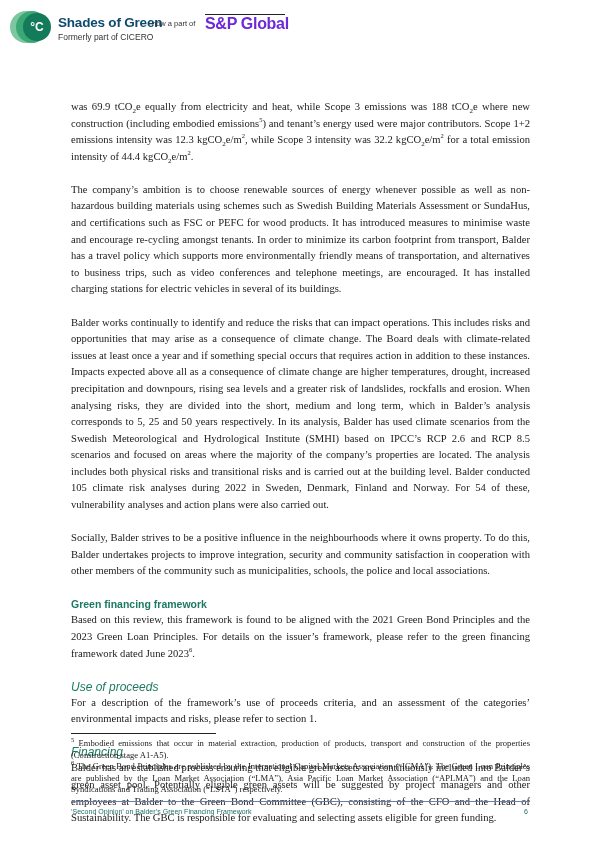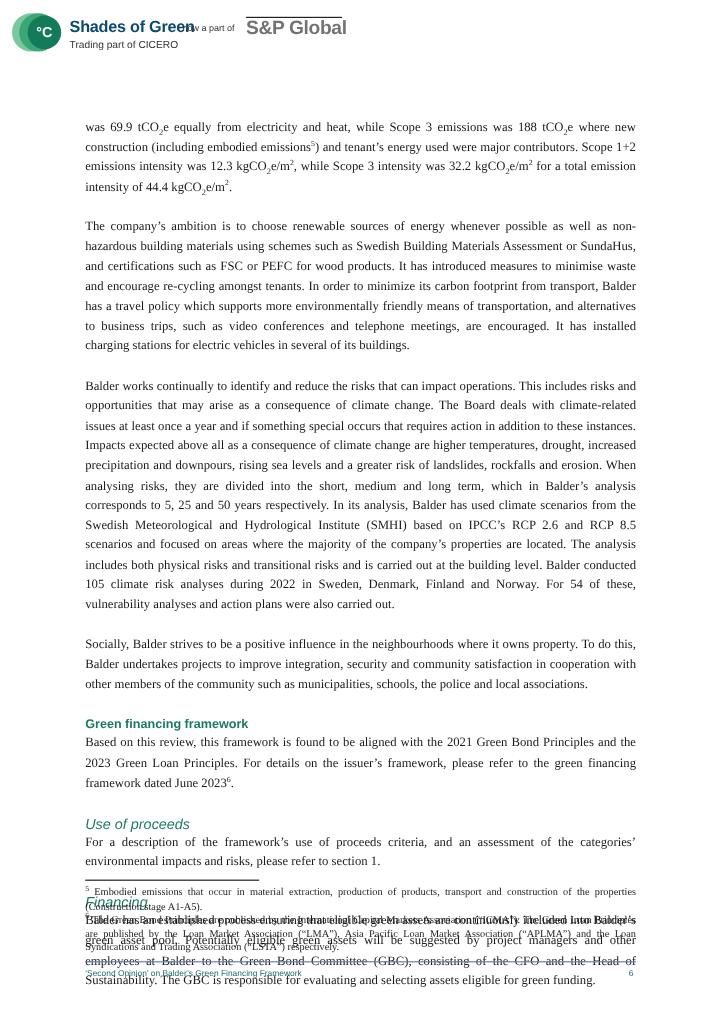--- a/index.html
+++ b/index.html
@@ -6,21 +6,21 @@
   body { width: 600px; height: 849px; position: relative; overflow: hidden; font-family: "Liberation Serif", serif; color: #1a1a1a; }
   .header { position: absolute; left: 0; top: 0; width: 600px; height: 60px; }
   .logo-circles { position: absolute; left: 10px; top: 11px; width: 44px; height: 32px; }
   .c1 { position: absolute; left: 0; top: 0; width: 32px; height: 32px; border-radius: 50%; background: #7cc7a0; }
   .c2 { position: absolute; left: 6px; top: 0; width: 32px; height: 32px; border-radius: 50%; background: #3aa874; }
   .c3 { position: absolute; left: 13px; top: 2px; width: 28px; height: 28px; border-radius: 50%; background: #137a5a; color: #fff; font-family: "Liberation Sans", sans-serif; font-weight: bold; font-size: 12px; line-height: 28px; text-align: center; }
   .brand { position: absolute; left: 58px; top: 15px; font-family: "Liberation Sans", sans-serif; font-weight: bold; font-size: 13.5px; color: #0c4a6e; letter-spacing: -0.2px; }
   .nowpart { position: absolute; left: 152px; top: 19px; font-family: "Liberation Sans", sans-serif; font-size: 7.5px; color: #333; }
   .formerly { position: absolute; left: 58px; top: 32px; font-family: "Liberation Sans", sans-serif; font-size: 8.5px; color: #333; }
   .sp-rule { position: absolute; left: 205px; top: 14px; width: 80px; height: 1px; background: #222; }
-  .sp { position: absolute; left: 205px; top: 15px; font-family: "Liberation Sans", sans-serif; font-weight: bold; font-size: 16px; color: #737373; letter-spacing: -0.3px; }
+  .sp { position: absolute; left: 205px; top: 15px; font-family: "Liberation Sans", sans-serif; font-weight: bold; font-size: 16px; color: #6d28d9; letter-spacing: -0.3px; }
   .content { position: absolute; left: 71px; top: 99px; width: 459px; font-size: 10.6px; line-height: 16.6px; text-align: justify; }
   .content p { margin: 0 0 16.5px 0; }
   sup { font-size: 6.5px; line-height: 0; vertical-align: super; }
   sub { font-size: 7px; line-height: 0; vertical-align: sub; }
   h3.sec { font-family: "Liberation Sans", sans-serif; font-size: 10.5px; font-weight: bold; color: #1d7a62; margin: 10px 0 0 0; line-height: 16px; }
   h4.sub { font-family: "Liberation Sans", sans-serif; font-size: 12px; font-weight: normal; font-style: italic; color: #1d7a62; margin: 0; line-height: 16px; }
   .fn-rule { position: absolute; left: 71px; top: 733px; width: 145px; height: 1px; background: #222; }
   .footnotes { position: absolute; left: 71px; top: 738px; width: 459px; font-size: 8.6px; line-height: 11.6px; text-align: justify; }
   .footnotes div { margin: 0; }
   .footer-rule { position: absolute; left: 71px; top: 801px; width: 459px; height: 1px; background: #6b7fae; }
@@ -31,21 +31,21 @@
 <body>
 
 <div class="header">
   <div class="logo-circles">
     <div class="c1"></div>
     <div class="c2"></div>
     <div class="c3">°C</div>
   </div>
   <div class="brand">Shades of Green</div>
   <div class="nowpart">now a part of</div>
-  <div class="formerly">Trading part of CICERO</div>
+  <div class="formerly">Formerly part of CICERO</div>
   <div class="sp-rule"></div>
   <div class="sp">S&amp;P Global</div>
 </div>
 
 <div class="content">
   <p><span>was 69.9 tCO</span><sub>2</sub><span>e equally from electricity and heat, while Scope 3 emissions was 188 tCO</span><sub>2</sub><span>e where new construction (including embodied emissions</span><sup>5</sup><span>) and tenant’s energy used were major contributors. Scope 1+2 emissions intensity was 12.3 kgCO</span><sub>2</sub><span>e/m</span><sup>2</sup><span>, while Scope 3 intensity was 32.2 kgCO</span><sub>2</sub><span>e/m</span><sup>2</sup><span> for a total emission intensity of 44.4 kgCO</span><sub>2</sub><span>e/m</span><sup>2</sup><span>.</span></p>
   <p>The company’s ambition is to choose renewable sources of energy whenever possible as well as non-hazardous building materials using schemes such as Swedish Building Materials Assessment or SundaHus, and certifications such as FSC or PEFC for wood products. It has introduced measures to minimise waste and encourage re-cycling amongst tenants. In order to minimize its carbon footprint from transport, Balder has a travel policy which supports more environmentally friendly means of transportation, and alternatives to business trips, such as video conferences and telephone meetings, are encouraged. It has installed charging stations for electric vehicles in several of its buildings.</p>
   <p>Balder works continually to identify and reduce the risks that can impact operations. This includes risks and opportunities that may arise as a consequence of climate change. The Board deals with climate-related issues at least once a year and if something special occurs that requires action in addition to these instances. Impacts expected above all as a consequence of climate change are higher temperatures, drought, increased precipitation and downpours, rising sea levels and a greater risk of landslides, rockfalls and erosion. When analysing risks, they are divided into the short, medium and long term, which in Balder’s analysis corresponds to 5, 25 and 50 years respectively. In its analysis, Balder has used climate scenarios from the Swedish Meteorological and Hydrological Institute (SMHI) based on IPCC’s RCP 2.6 and RCP 8.5 scenarios and focused on areas where the majority of the company’s properties are located. The analysis includes both physical risks and transitional risks and is carried out at the building level. Balder conducted 105 climate risk analyses during 2022 in Sweden, Denmark, Finland and Norway. For 54 of these, vulnerability analyses and action plans were also carried out.</p>
   <p>Socially, Balder strives to be a positive influence in the neighbourhoods where it owns property. To do this, Balder undertakes projects to improve integration, security and community satisfaction in cooperation with other members of the community such as municipalities, schools, the police and local associations.</p>
   <h3 class="sec">Green financing framework</h3>

